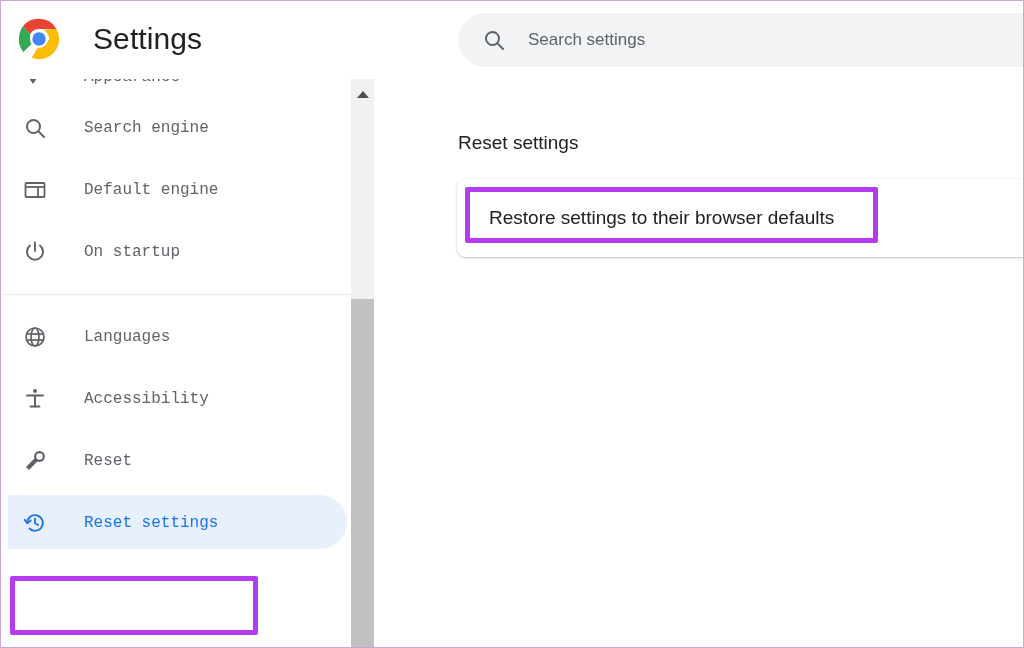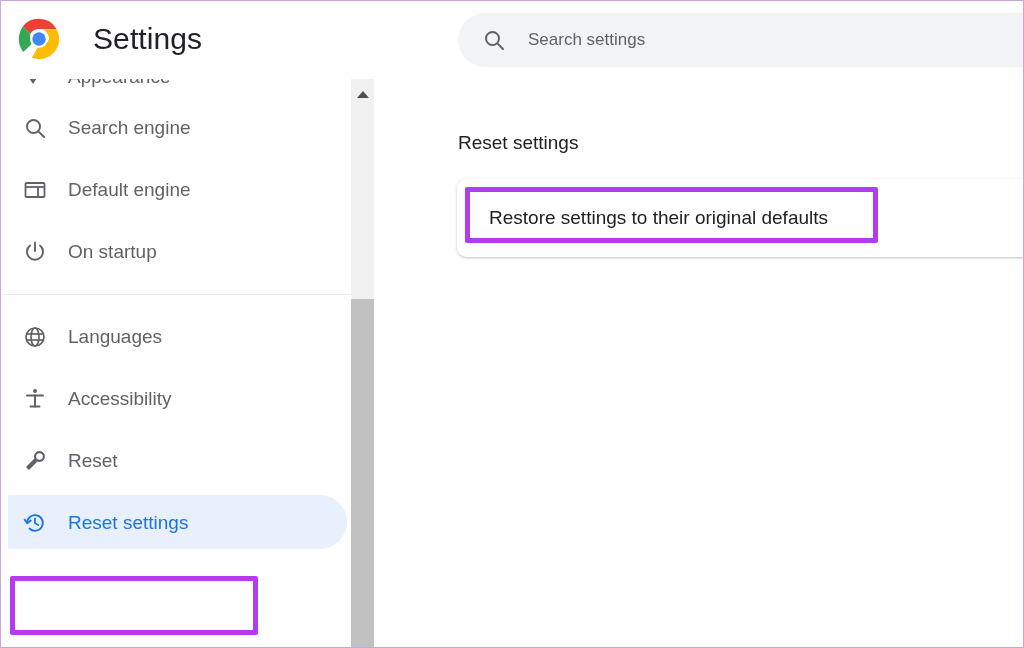--- a/index.html
+++ b/index.html
@@ -115,24 +115,25 @@
     width: 26px;
     height: 26px;
     flex: 0 0 26px;
     color: #5f6368;
     display: flex;
     align-items: center;
     justify-content: center;
   }
 
   .nav-label {
-    margin-left: 20px;
-    font-size: 19px;
+    margin-left: 36px;
+    font-size: 16px;
     color: #5f6368;
     white-space: nowrap;
+    font-family: Liberation Mono, monospace;
   }
 
   
   .nav-item.clipped {
     height: 40px;
     margin-top: -22px;
   }
 
   .nav-divider {
     height: 1px;
@@ -405,20 +406,20 @@
       </svg>
     </span>
     <div class="scroll-thumb"></div>
   </div>
 
   <div class="content">
     <div class="section-title">Reset settings</div>
 
     <div class="card">
       <div class="card-row">
-        <span class="card-row-label">Restore settings to their original defaults</span>
+        <span class="card-row-label">Restore settings to their browser defaults</span>
       </div>
     </div>
   </div>
 
   <div class="annot-card"></div>
 
 </div>
 
 </body></html>

